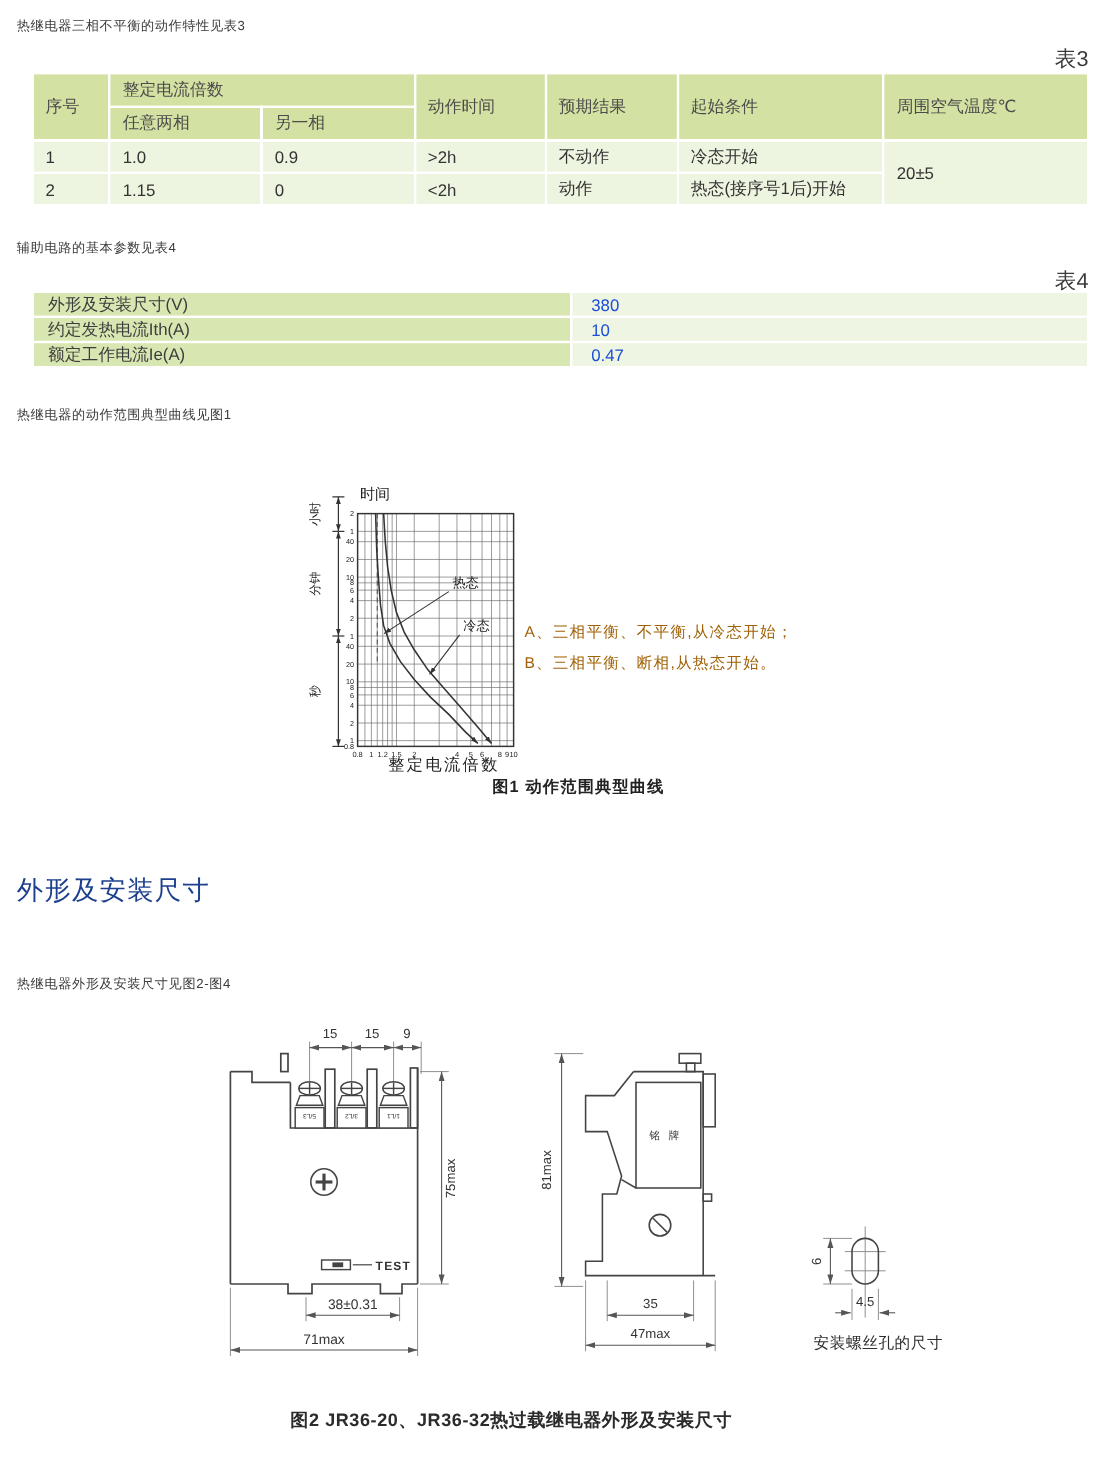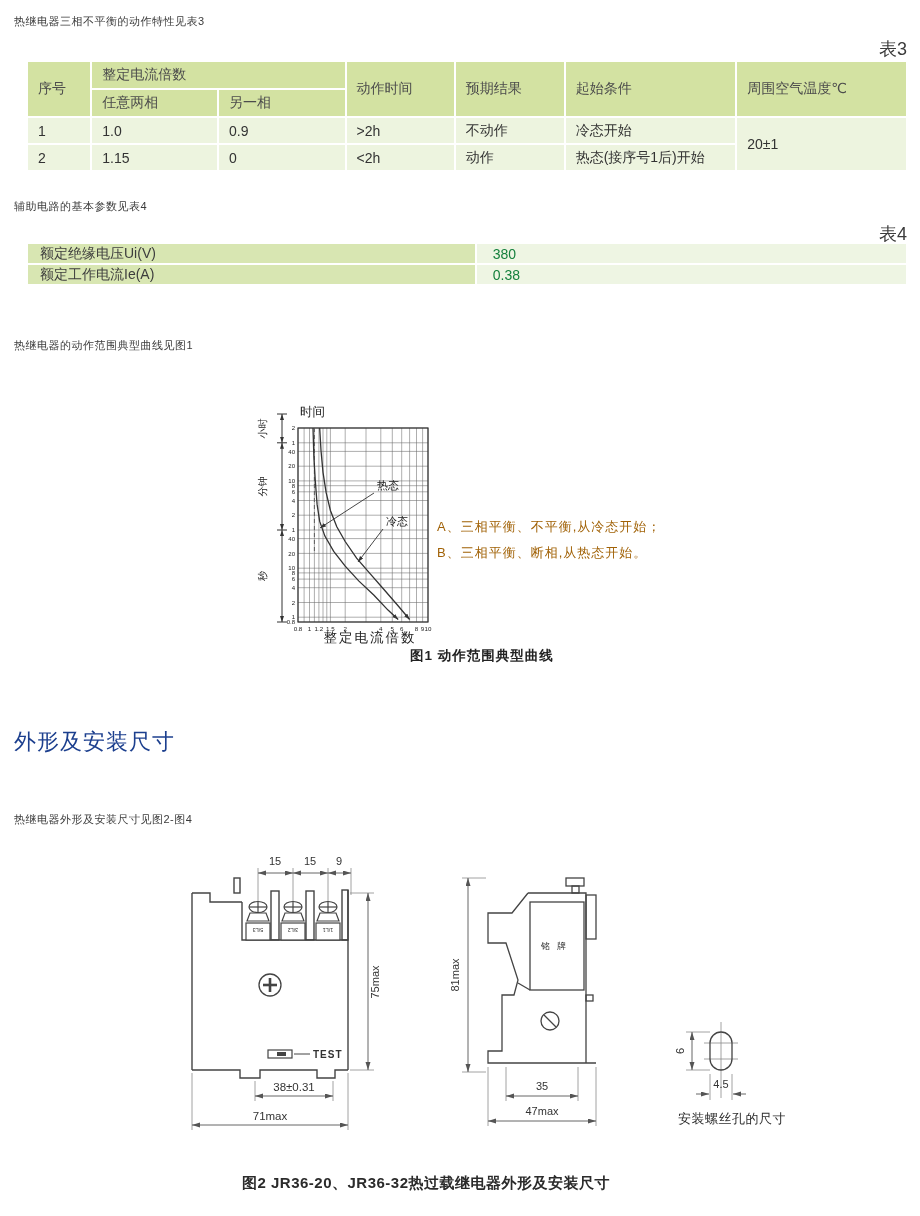--- a/index.html
+++ b/index.html
@@ -12,21 +12,21 @@
   .t3 th,.t3 td{border:2.5px solid #fff;font-weight:400;text-align:left;
     padding:0 0 0 10px;font-size:14px;overflow:hidden;white-space:nowrap;}
   .t3 th{background:var(--table3-header,#d3e2a2);color:#4c4c4c;}
   .t3 td{background:var(--table3-row,#edf4df);color:#333;}
   .t3 thead tr{height:28px;}
   .t3 tbody tr{height:27px;}
   .t4{top:242px;width:882px;}
   .t4 td{border:2.5px solid #fff;font-size:14px;padding:0 0 0 12px;height:19px;
     overflow:hidden;white-space:nowrap;}
   .t4 .lbl{background:var(--table4-label,#d8e6b2);color:#3d3d3d;width:49.4%;}
-  .t4 .val{background:var(--table4-value,#eef5e3);color:#15803d;padding-left:16px;}
+  .t4 .val{background:var(--table4-value,#eef5e3);color:#1d4ed8;padding-left:16px;}
   .chart{position:absolute;left:240px;top:392px;width:560px;height:290px;}
   .chart text,.fv text,.sv text,.hv text{font-family:"Liberation Sans","DejaVu Sans",sans-serif;}
   .anno{position:absolute;left:437px;font-size:13px;color:#a16207;letter-spacing:1px;}
   .section-heading{position:absolute;left:14px;top:727px;font-size:22px;font-weight:400;
     color:var(--section-heading,#1c3f8e);letter-spacing:1px;}
   .fv{position:absolute;left:158px;top:845px;width:280px;height:300px;}
   .sv{position:absolute;left:450px;top:845px;width:220px;height:300px;}
   .hv{position:absolute;left:660px;top:1000px;width:240px;height:140px;}
   .dim{font-size:11px;fill:#333;}
   .dim2{font-size:11.5px;fill:#333;}
@@ -70,45 +70,49 @@
       </tr>
     </thead>
     <tbody>
       <tr>
         <td>1</td>
         <td>1.0</td>
         <td>0.9</td>
         <td>&gt;2h</td>
         <td>不动作</td>
         <td>冷态开始</td>
-        <td rowspan="2">20±1</td>
+        <td rowspan="2">20±5</td>
       </tr>
       <tr>
         <td>2</td>
         <td>1.15</td>
         <td>0</td>
         <td>&lt;2h</td>
         <td>动作</td>
         <td>热态(接序号1后)开始</td>
       </tr>
     </tbody>
   </table>
 
   <div class="intro" style="top:199px">辅助电路的基本参数见表4</div>
   <div class="tag" style="top:222px">表4</div>
 
   <table class="t4">
     <tbody>
       <tr>
-        <td class="lbl">额定绝缘电压Ui(V)</td>
+        <td class="lbl">外形及安装尺寸(V)</td>
         <td class="val">380</td>
       </tr>
       <tr>
+        <td class="lbl">约定发热电流Ith(A)</td>
+        <td class="val">10</td>
+      </tr>
+      <tr>
         <td class="lbl">额定工作电流Ie(A)</td>
-        <td class="val">0.38</td>
+        <td class="val">0.47</td>
       </tr>
     </tbody>
   </table>
 
   <div class="intro" style="top:338px">热继电器的动作范围典型曲线见图1</div>
 
   <svg id="fig1" class="chart" viewBox="0 0 560 290">
     <defs>
       <marker id="ca" markerWidth="8" markerHeight="6" refX="6" refY="2" orient="auto-start-reverse" markerUnits="userSpaceOnUse">
         <path d="M0,0L6,2L0,4Z" fill="#333"></path>

